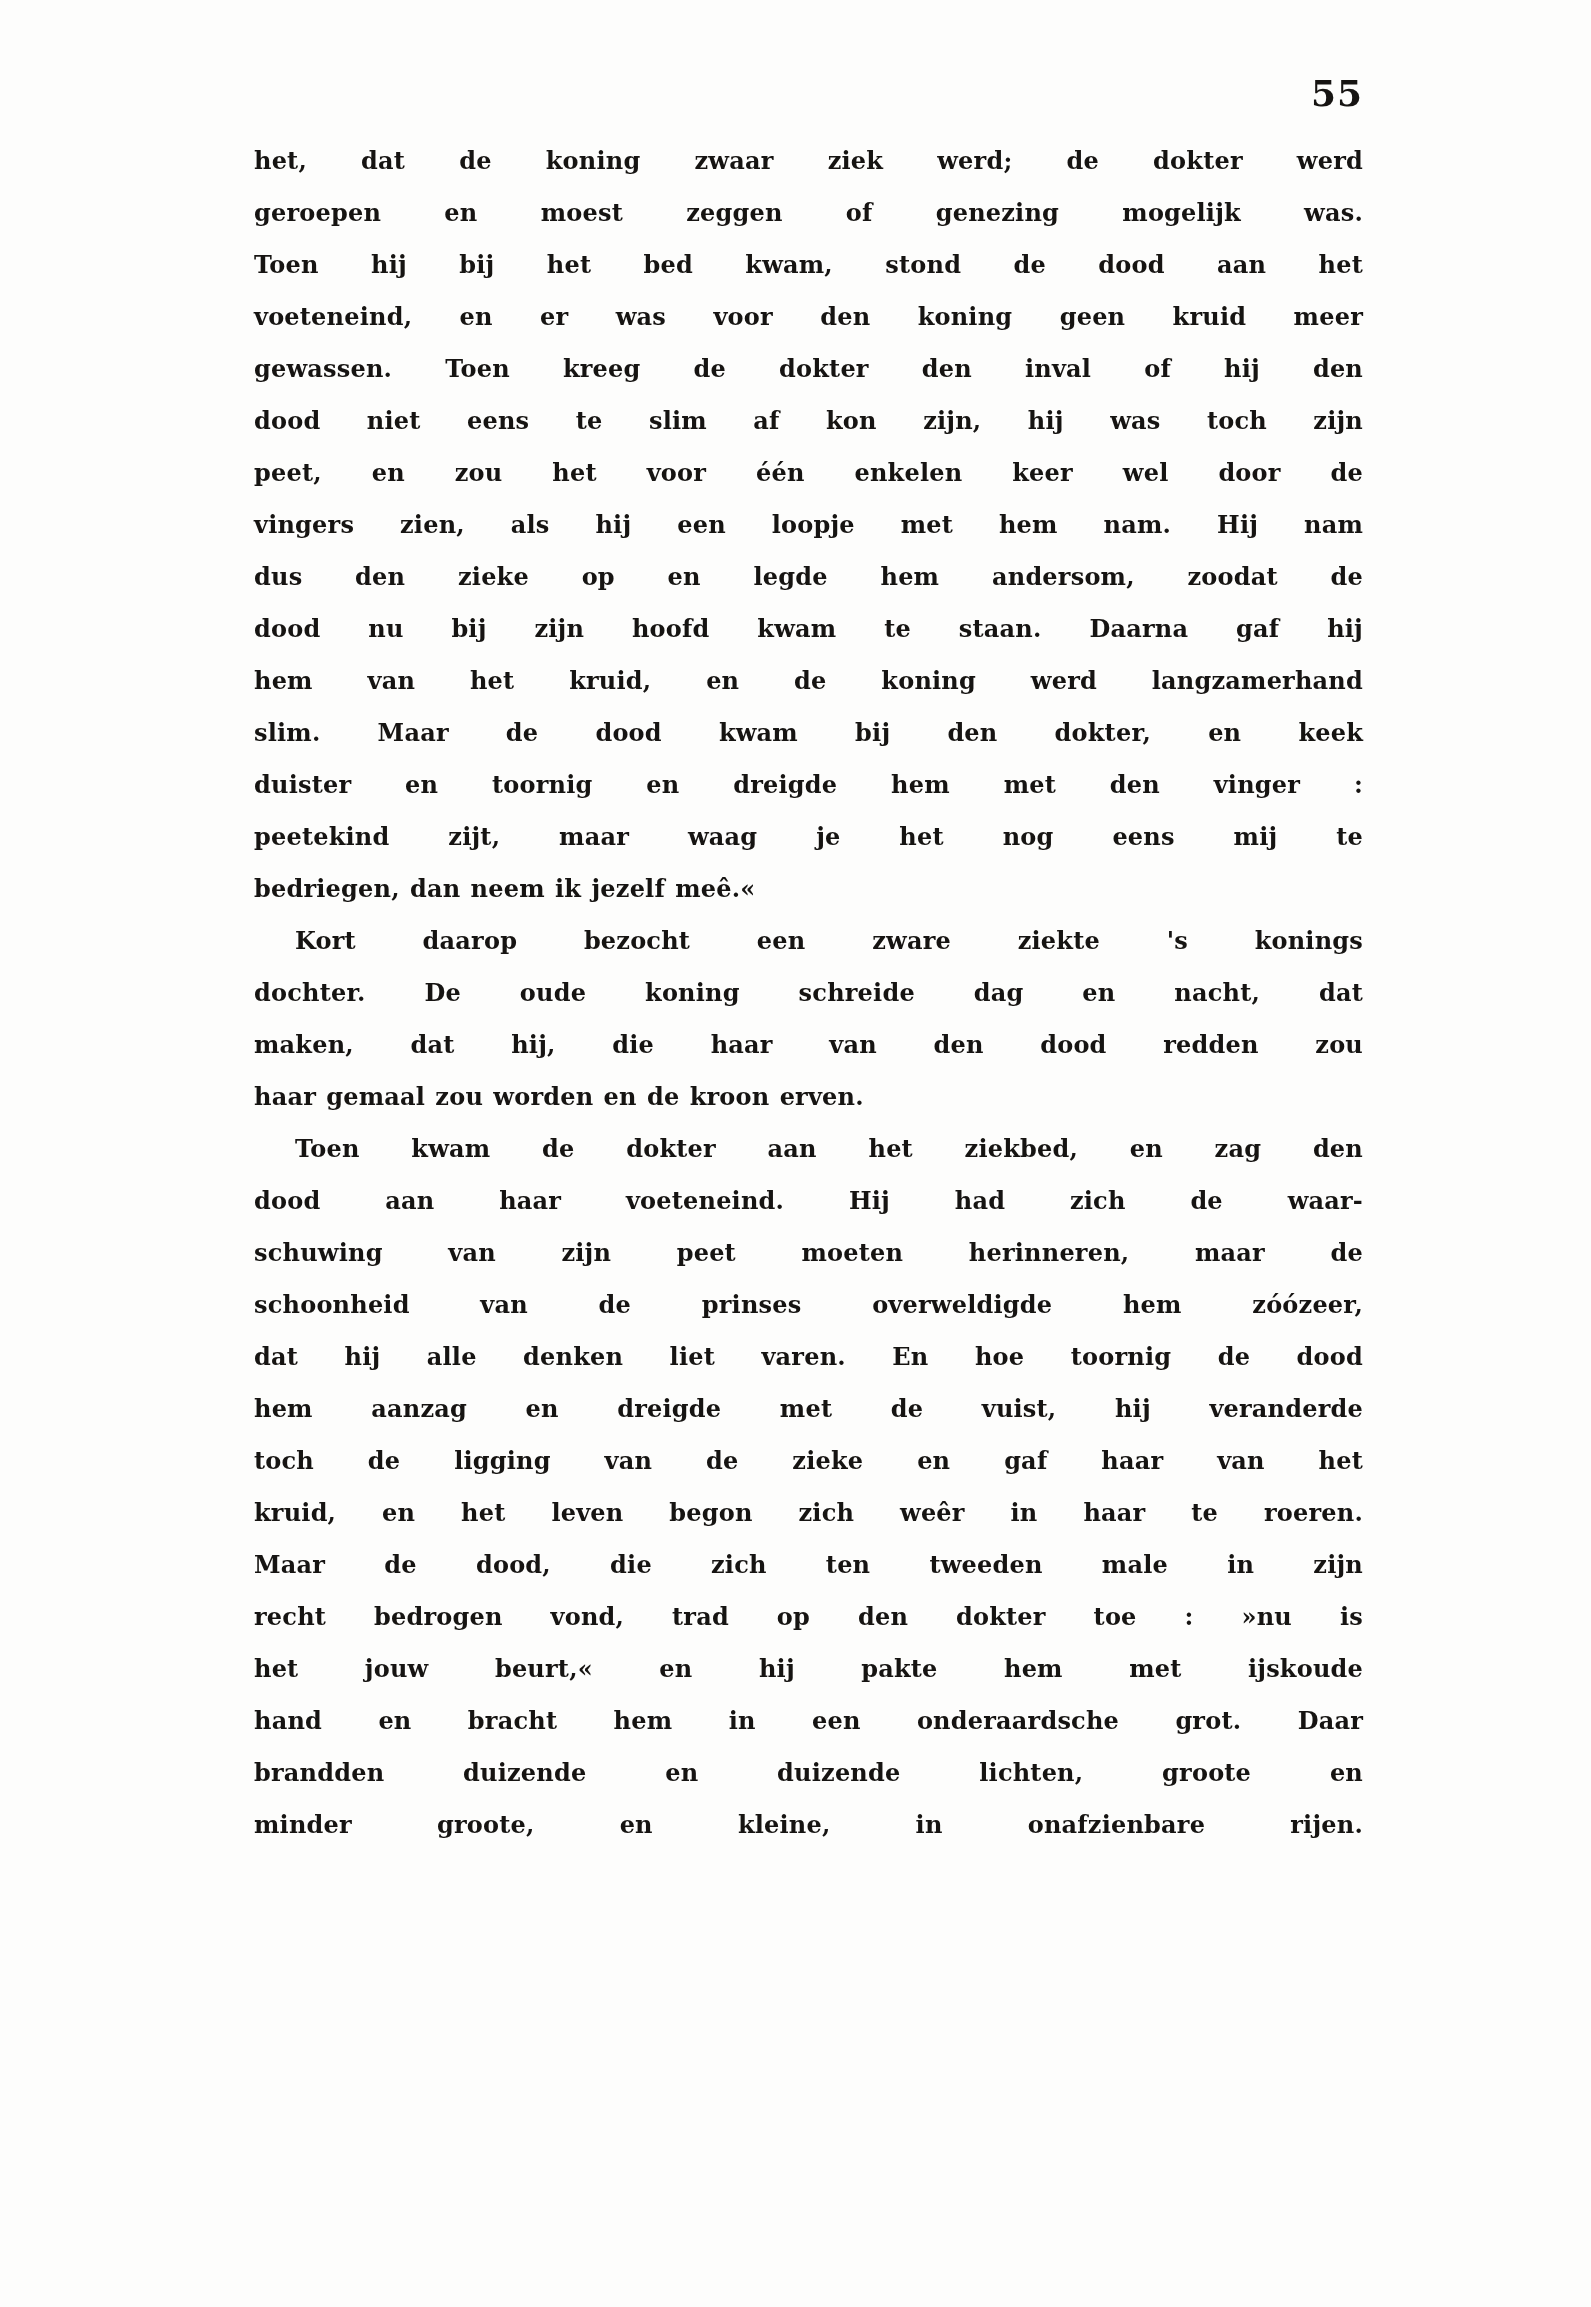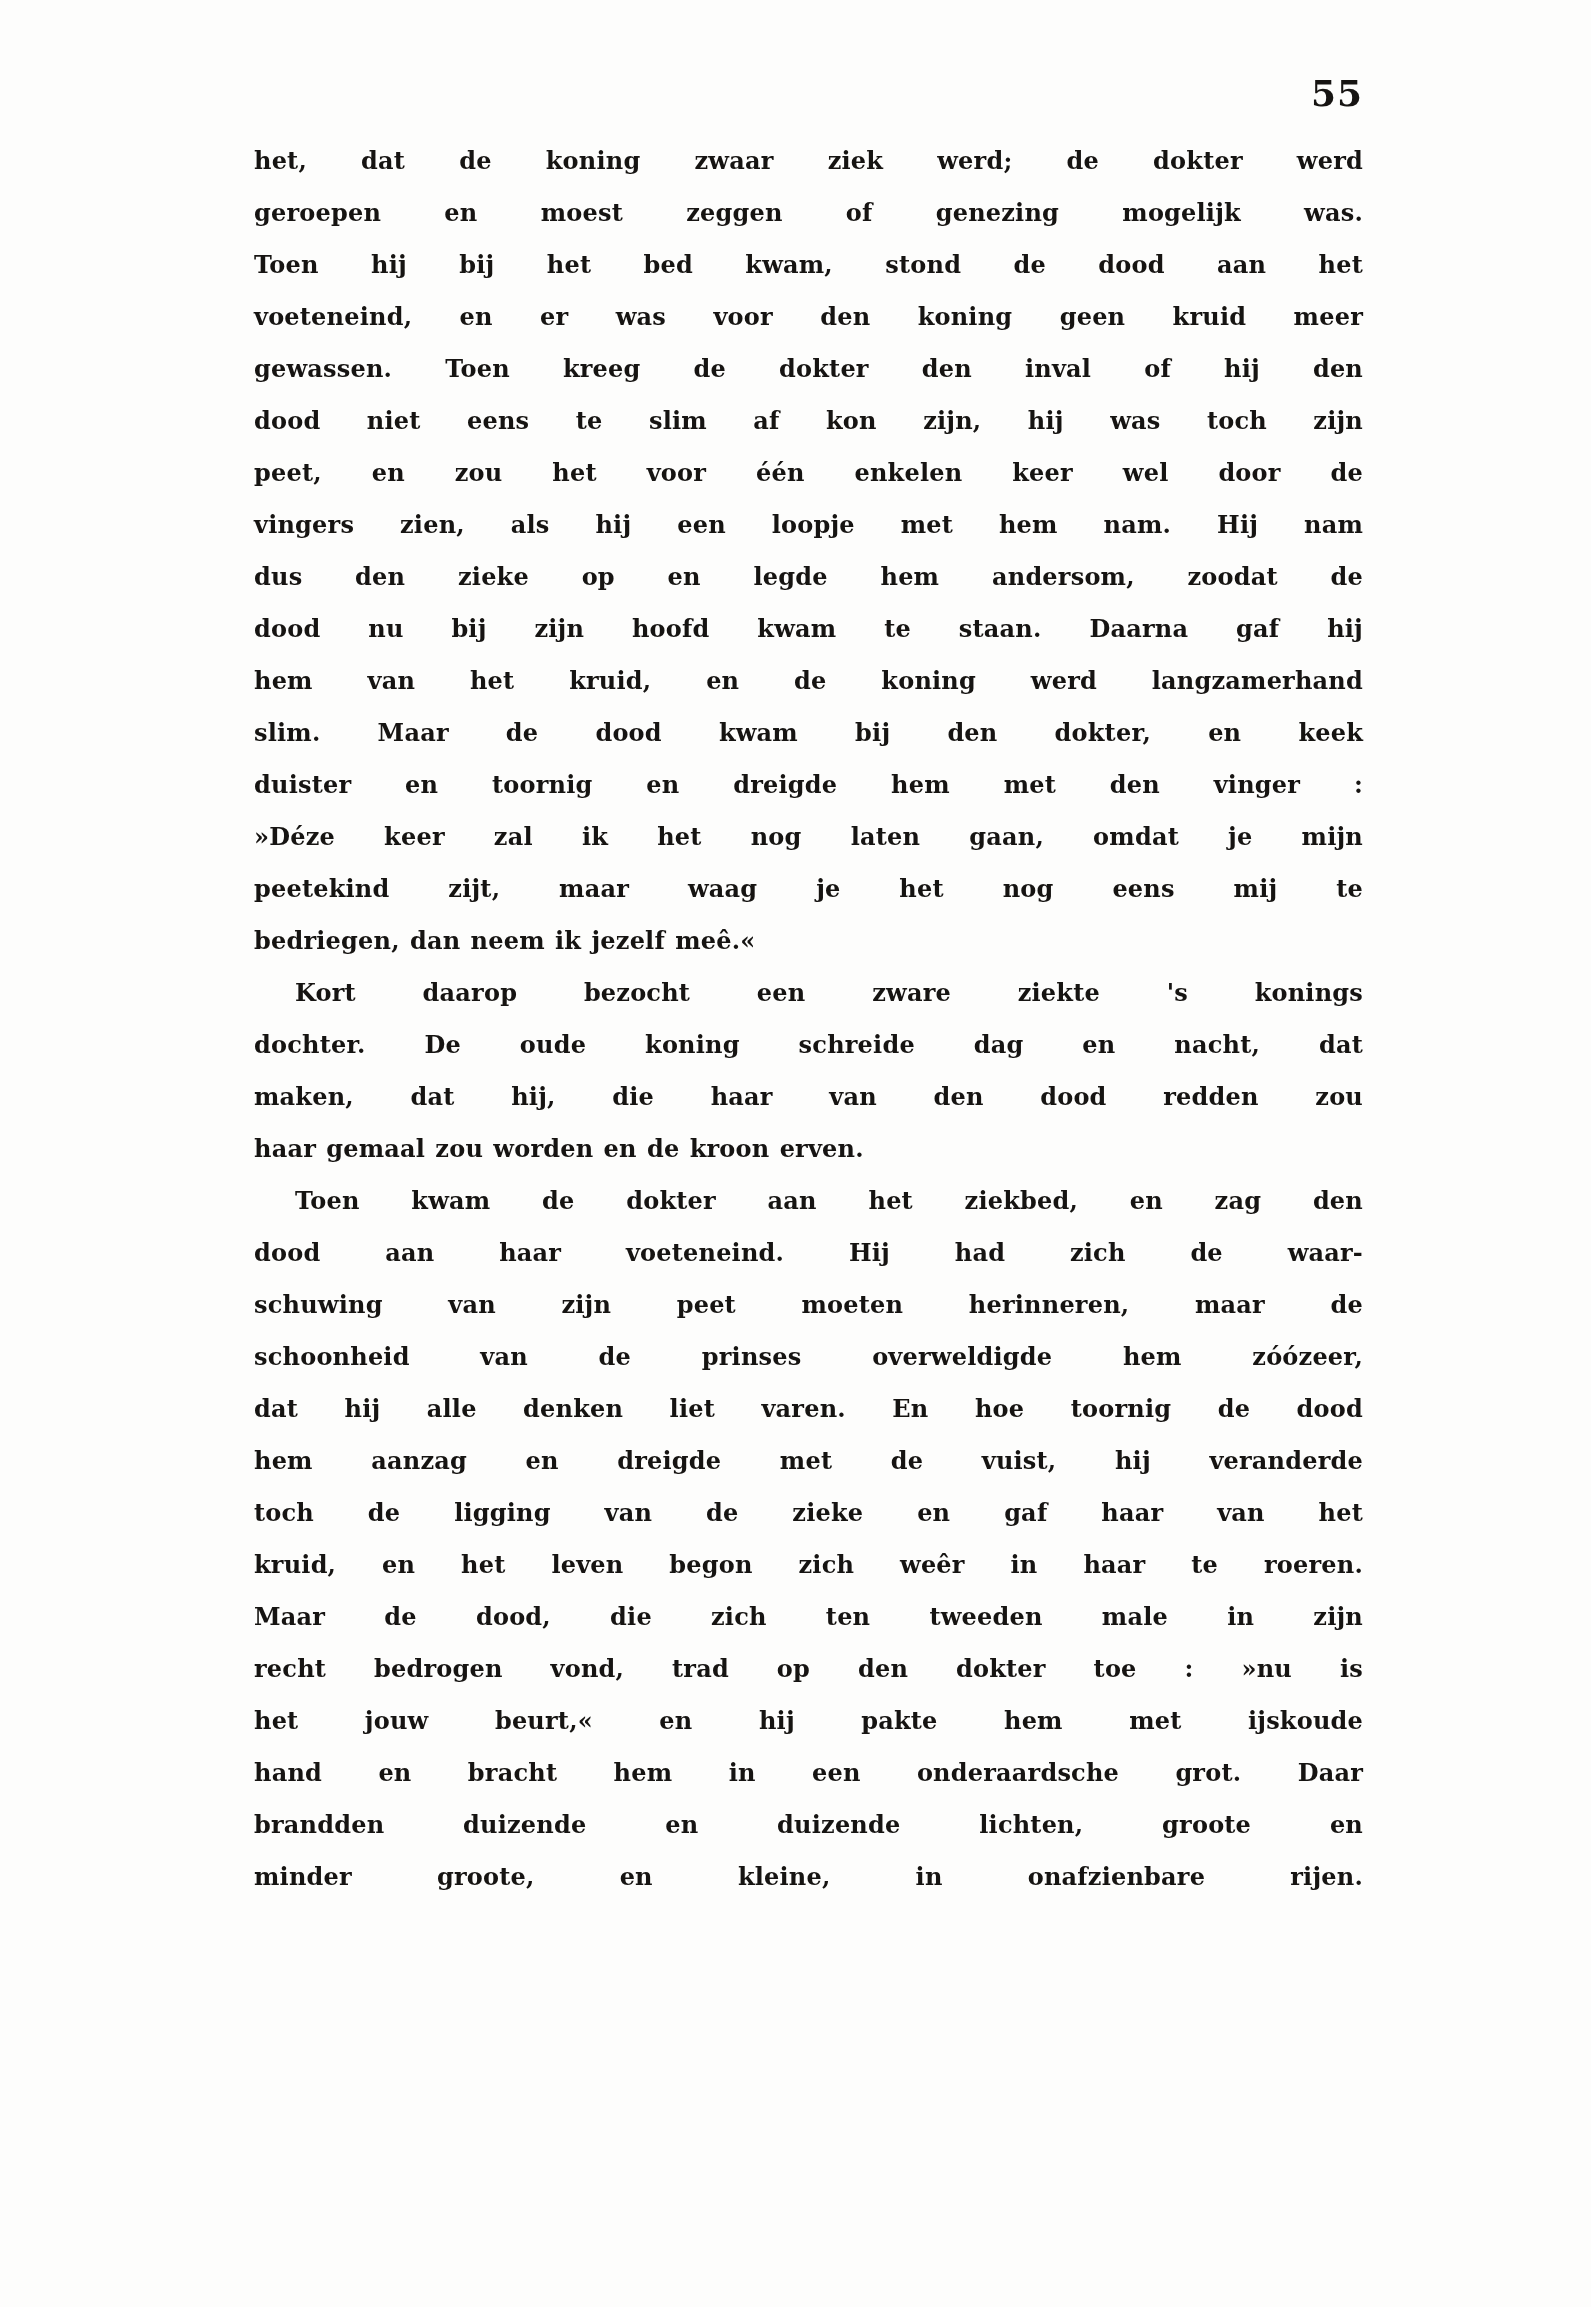--- a/index.html
+++ b/index.html
@@ -53,21 +53,20 @@
         <div class="line">voeteneind, en er was voor den koning geen kruid meer</div>
         <div class="line">gewassen. Toen kreeg de dokter den inval of hij den</div>
         <div class="line">dood niet eens te slim af kon zijn, hij was toch zijn</div>
         <div class="line">peet, en zou het voor één enkelen keer wel door de</div>
         <div class="line">vingers zien, als hij een loopje met hem nam. Hij nam</div>
         <div class="line">dus den zieke op en legde hem andersom, zoodat de</div>
         <div class="line">dood nu bij zijn hoofd kwam te staan. Daarna gaf hij</div>
         <div class="line">hem van het kruid, en de koning werd langzamerhand</div>
         <div class="line">slim. Maar de dood kwam bij den dokter, en keek</div>
         <div class="line">duister en toornig en dreigde hem met den vinger :</div>
-        <div class="line">»Déze keer zal ik het nog laten gaan, omdat je mijn</div>
         <div class="line">peetekind zijt, maar waag je het nog eens mij te</div>
         <div class="line rag">bedriegen, dan neem ik jezelf meê.«</div>
       </div>
       <div class="paragraph">
         <div class="line indent">Kort daarop bezocht een zware ziekte 's konings</div>
         <div class="line">dochter. De oude koning schreide dag en nacht, dat</div>
         <div class="line">maken, dat hij, die haar van den dood redden zou</div>
         <div class="line rag">haar gemaal zou worden en de kroon erven.</div>
       </div>
       <div class="paragraph">

